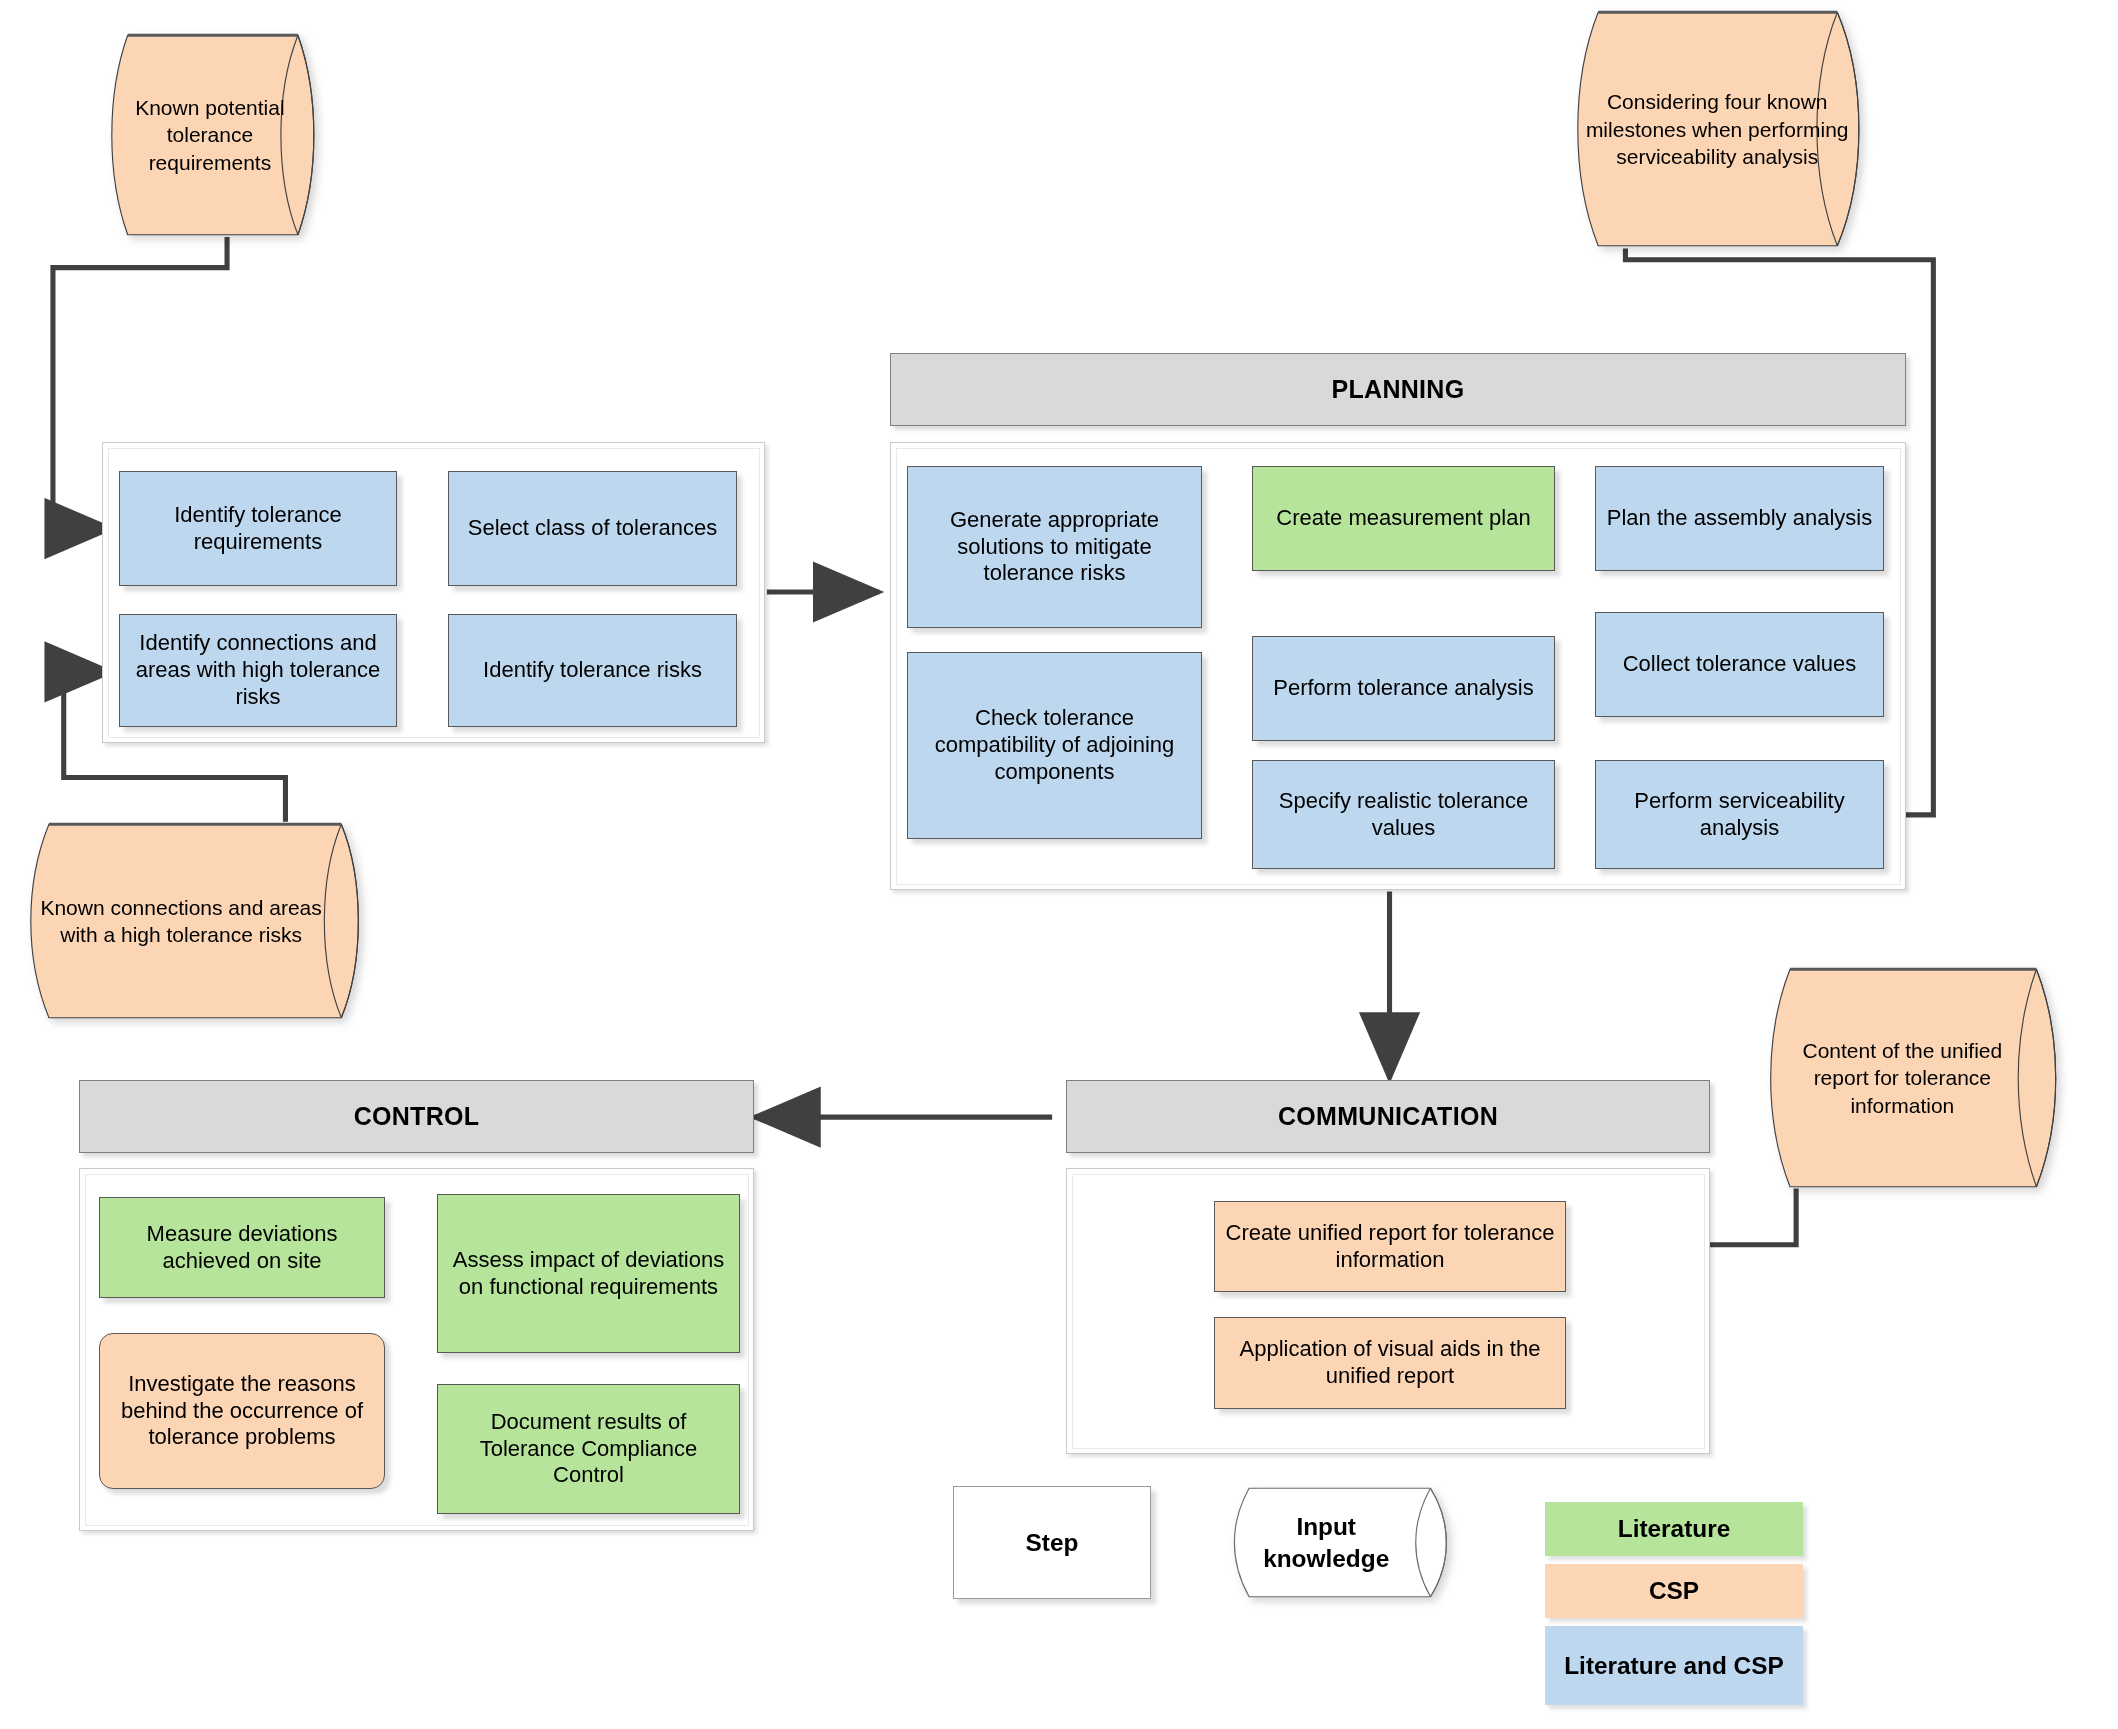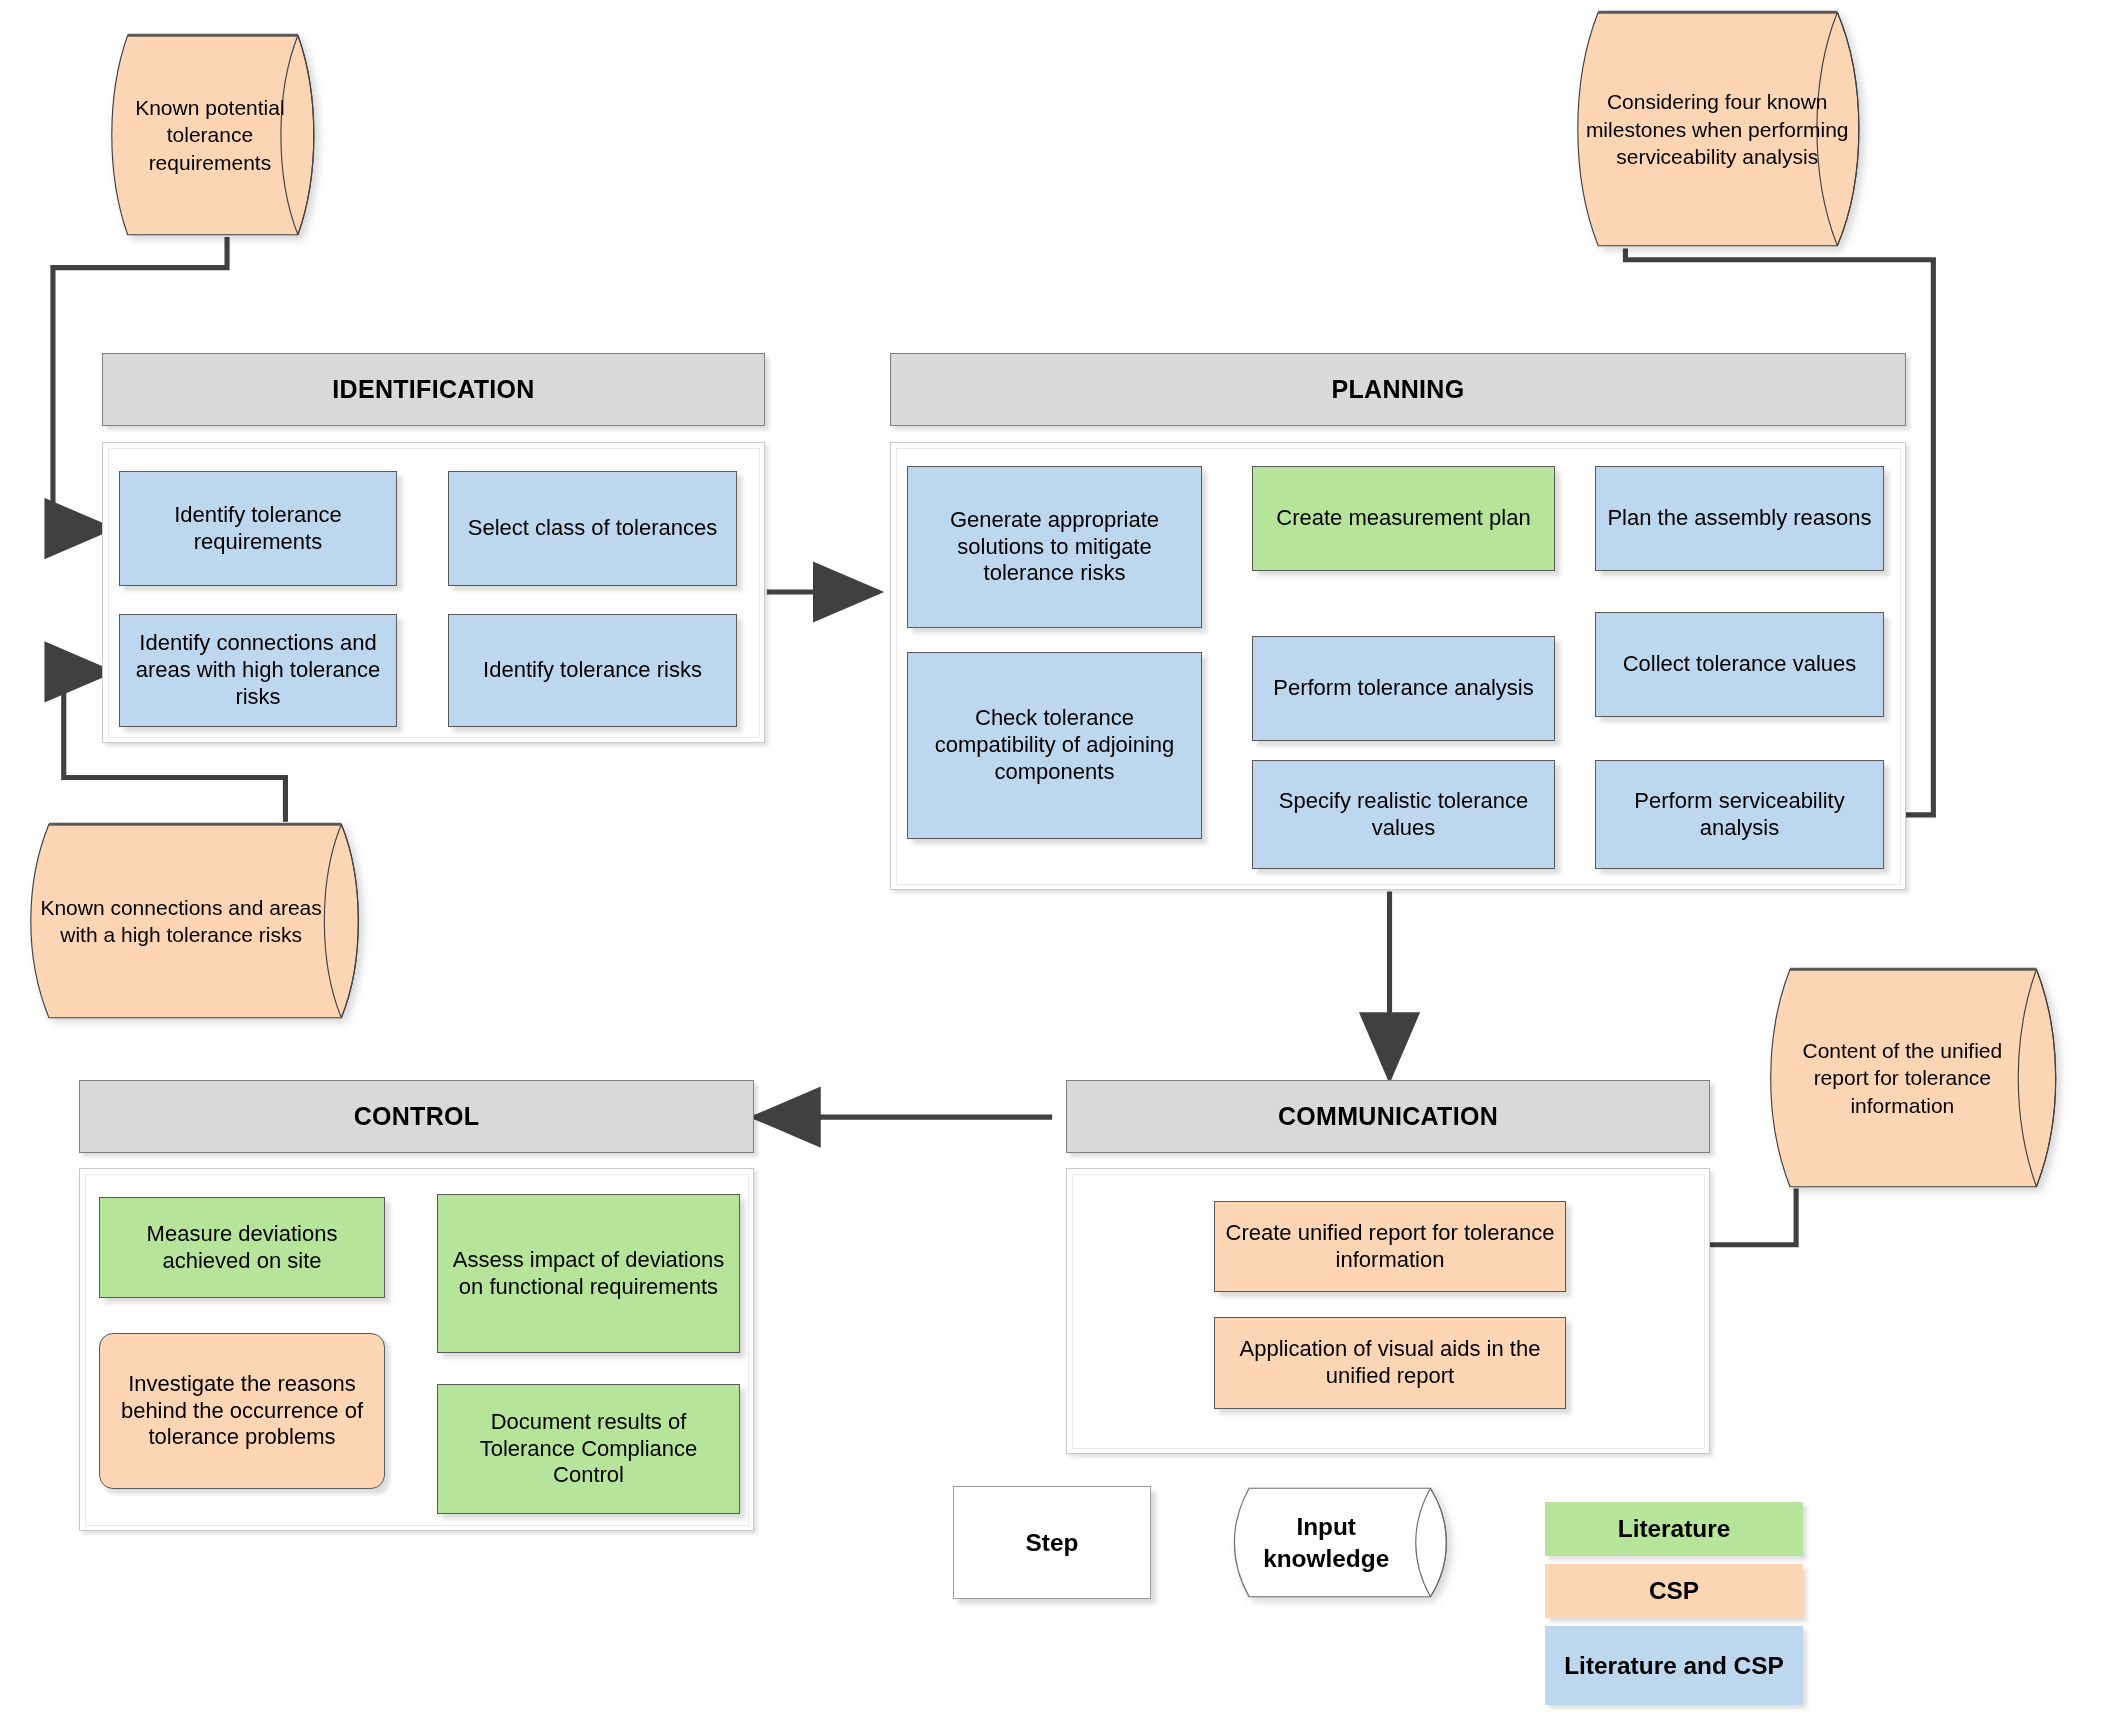--- a/index.html
+++ b/index.html
@@ -149,23 +149,20 @@
     <svg viewBox="0 0 590 392" preserveAspectRatio="none">
       <path d="M44,4 L478,4 C502,66 512,130 512,196 C512,262 502,326 478,388 L44,388
                C20,326 10,262 10,196 C10,130 20,66 44,4 Z" fill="#fcd5b5" stroke="#404040" stroke-width="2"></path>
       <path d="M478,4 C502,66 512,130 512,196 C512,262 502,326 478,388" fill="none" stroke="#404040" stroke-width="2"></path>
       <path d="M478,4 C456,66 446,130 446,196 C446,262 456,326 478,388" fill="none" stroke="#404040" stroke-width="2"></path>
       <path d="M44,4 L478,4" fill="none" stroke="#595959" stroke-width="5"></path>
     </svg>
     <div class="cyl-label" style="font-size:21px;width:76%;">Content of the unified report for tolerance information</div>
   </div>
 
-  <div class="abs phase-header" style="left:102px;top:353px;width:663px;height:73px;font-size:25px;">
-    <span>IDENTIFICATION</span>
-  </div>
   <div class="abs phase-frame" style="left:102px;top:442px;width:663px;height:301px;">
     <div class="phase-frame-inner"></div>
   </div>
   <div class="abs step blue" style="left:119px;top:471px;width:278px;height:115px;font-size:22px;">
     <span>Identify  tolerance requirements</span>
   </div>
   <div class="abs step blue" style="left:448px;top:471px;width:289px;height:115px;font-size:22px;">
     <span>Select class of tolerances</span>
   </div>
   <div class="abs step blue" style="left:119px;top:614px;width:278px;height:113px;font-size:22px;">
@@ -190,21 +187,21 @@
   <div class="abs step green" style="left:1252px;top:466px;width:303px;height:105px;font-size:22px;">
     <span>Create measurement plan</span>
   </div>
   <div class="abs step blue" style="left:1252px;top:636px;width:303px;height:105px;font-size:22px;">
     <span>Perform tolerance analysis</span>
   </div>
   <div class="abs step blue" style="left:1252px;top:760px;width:303px;height:109px;font-size:22px;">
     <span>Specify realistic tolerance values</span>
   </div>
   <div class="abs step blue" style="left:1595px;top:466px;width:289px;height:105px;font-size:22px;">
-    <span>Plan the assembly reasons</span>
+    <span>Plan the assembly analysis</span>
   </div>
   <div class="abs step blue" style="left:1595px;top:612px;width:289px;height:105px;font-size:22px;">
     <span>Collect tolerance values</span>
   </div>
   <div class="abs step blue" style="left:1595px;top:760px;width:289px;height:109px;font-size:22px;">
     <span>Perform serviceability analysis</span>
   </div>
 
   <div class="abs phase-header" style="left:1066px;top:1080px;width:644px;height:73px;font-size:25px;">
     <span>COMMUNICATION</span>

